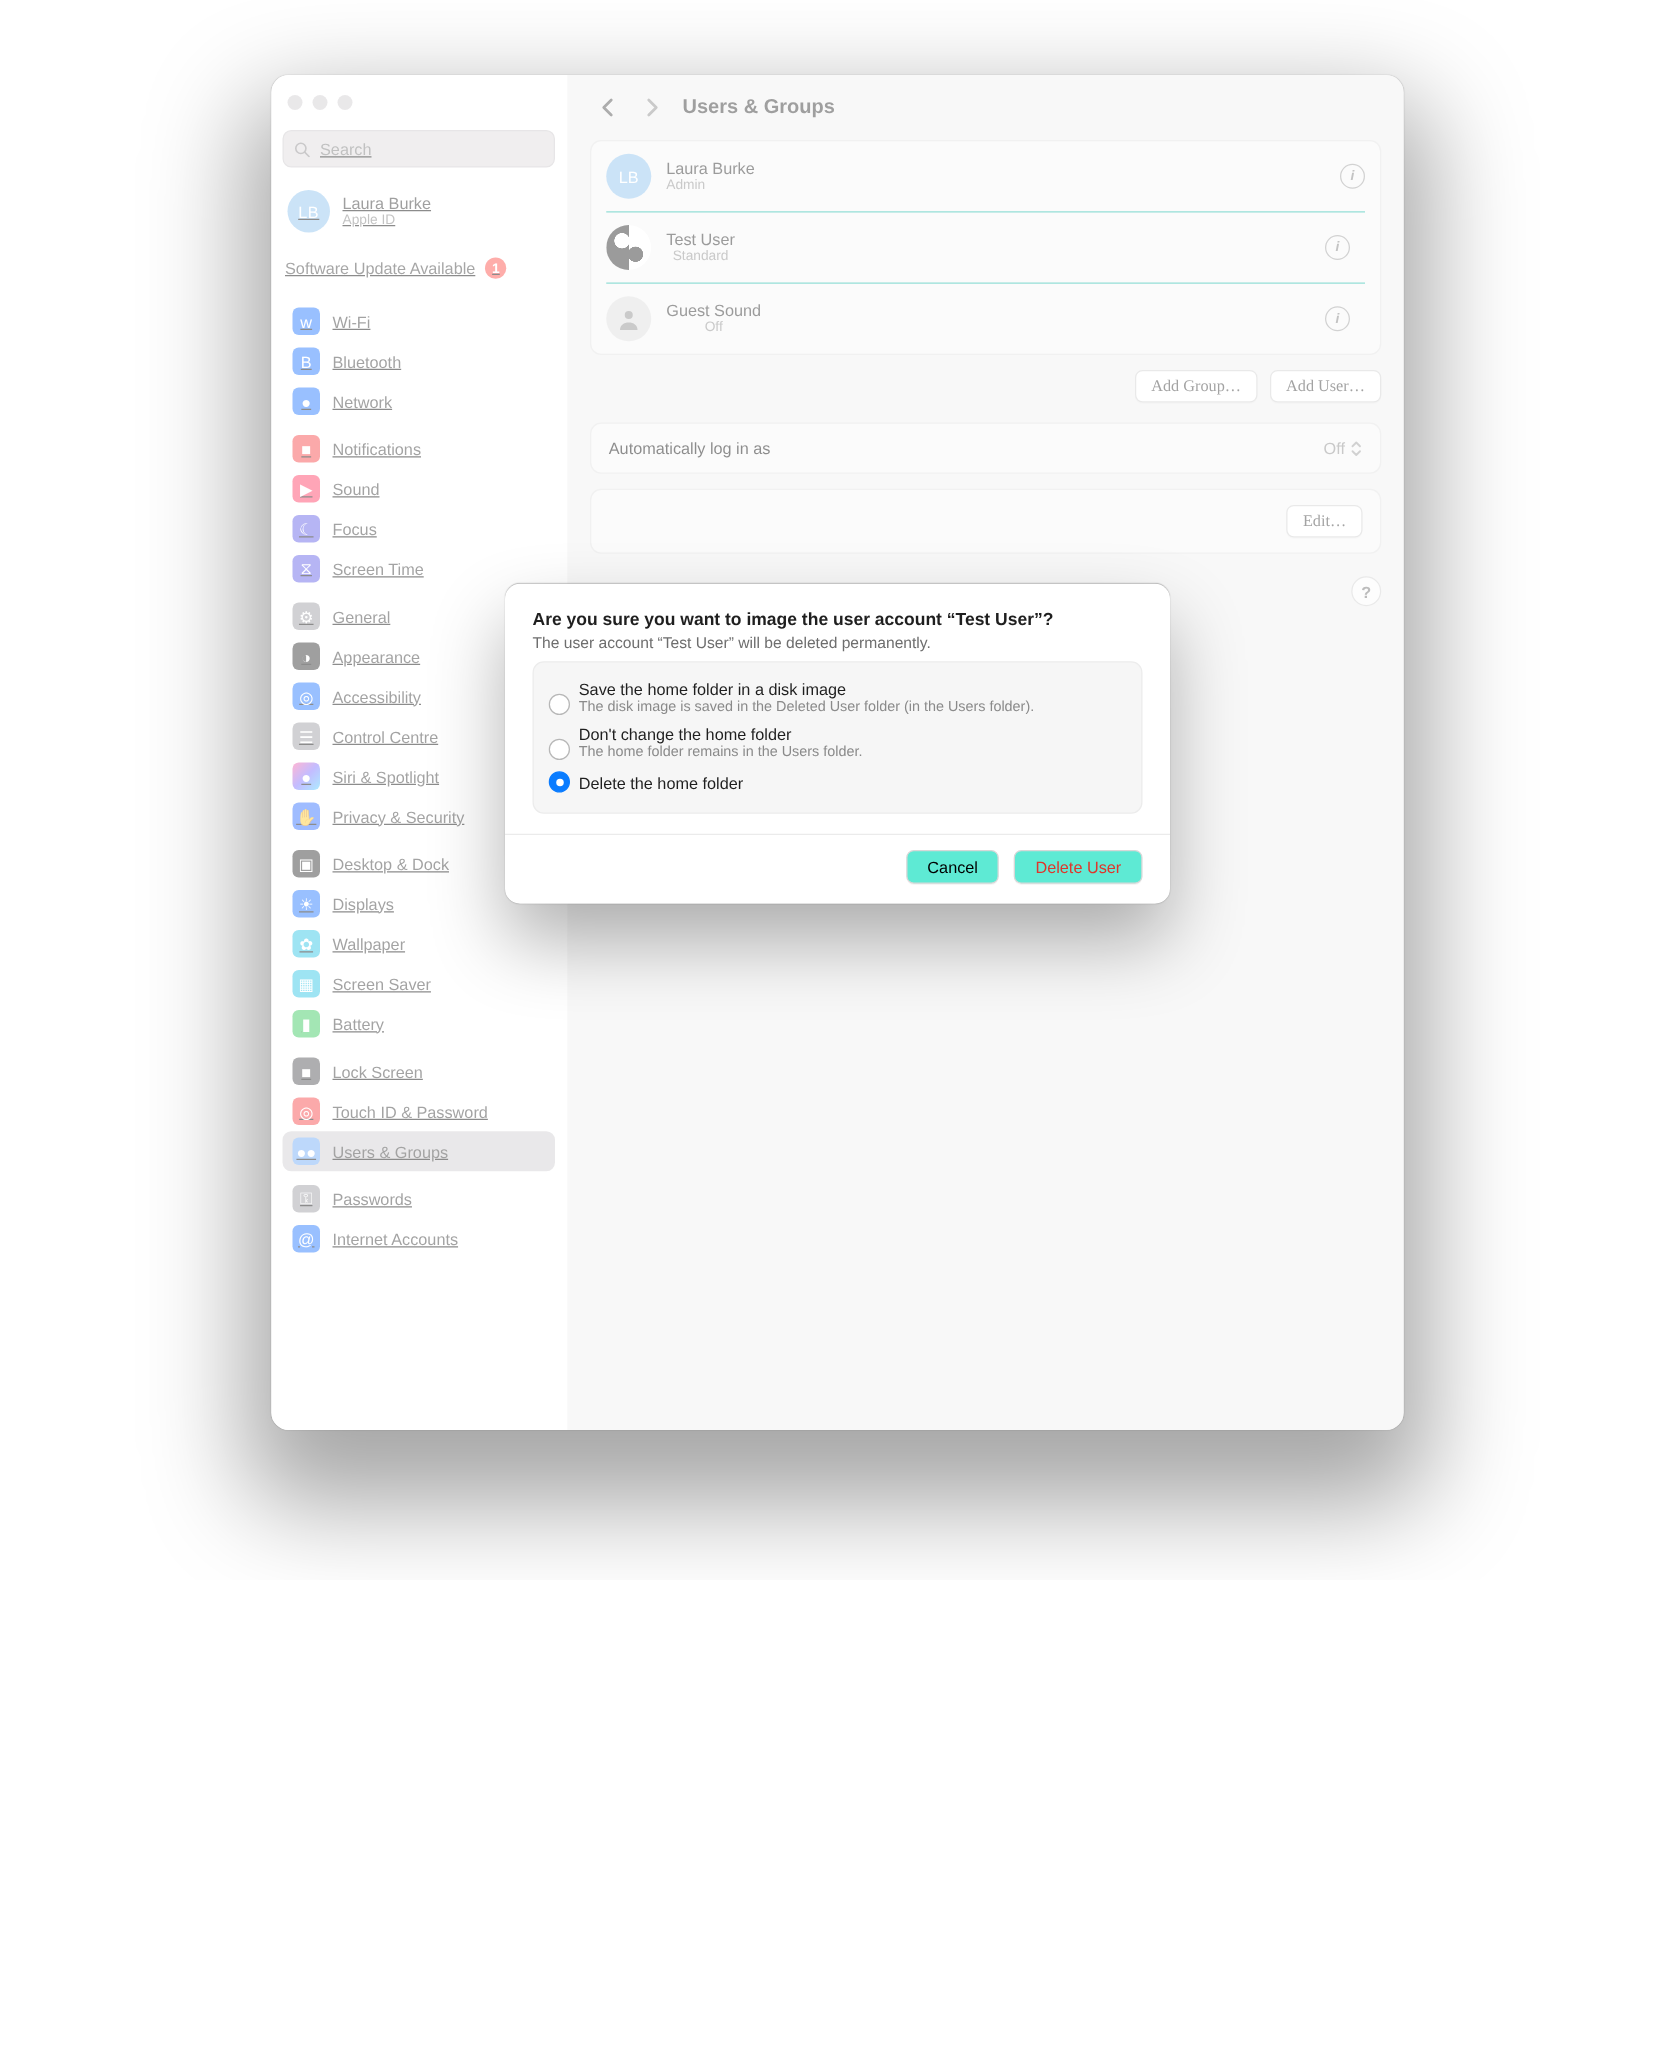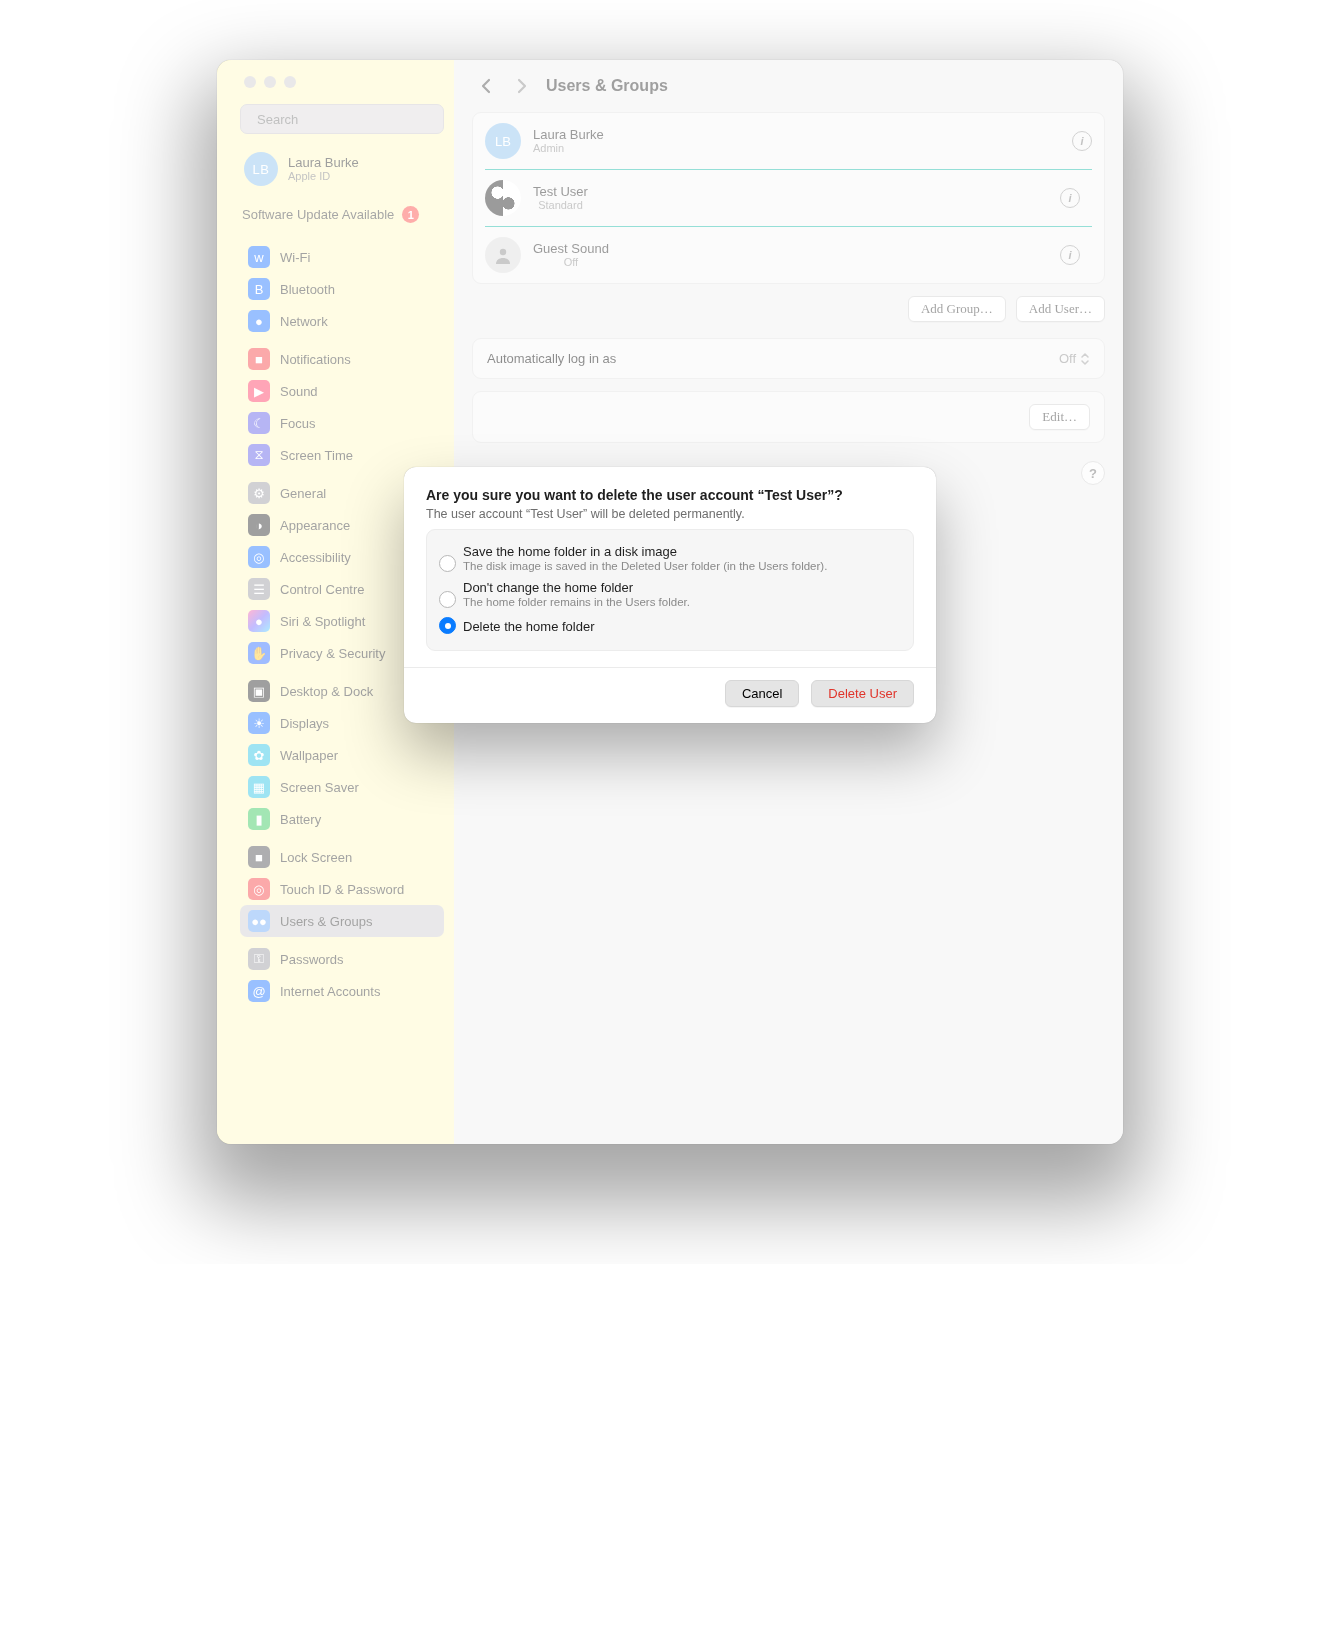--- a/index.html
+++ b/index.html
@@ -7,22 +7,22 @@
     font-family:-apple-system,"SF Pro Text","Helvetica Neue",Arial,sans-serif;
     display:flex;justify-content:center;padding:60px 0 120px;
   }
   .window{
     width:906px;height:1084px;border-radius:14px;overflow:hidden;
     background:#ececec;box-shadow:0 40px 80px 20px rgba(0,0,0,.35),0 0 1px rgba(0,0,0,.3);
     position:relative;display:flex;
   }
   
   .sidebar{
-    width:237px;flex:0 0 237px;background:#fef9c3;padding:12px 10px 10px 23px;
-    box-sizing:border-box;overflow:hidden;
+    width:237px;flex:0 0 237px;background:#ffffff;padding:12px 10px 10px 9px;
+    box-sizing:border-box;overflow:hidden;text-decoration:underline;
   }
   .traffic{display:flex;gap:8px;padding:4px 6px 16px 4px;}
   .traffic span{width:12px;height:12px;border-radius:50%;background:#cfcccf;display:block;}
   .search{
     display:flex;align-items:center;gap:6px;background:#dddadc;border:1px solid #c9c6c9;
     border-radius:7px;height:28px;padding:0 8px;color:#8a878a;margin-bottom:14px;
   }
   .search input{border:none;background:none;outline:none;font-size:13px;flex:1;color:#444;}
   .account{display:flex;align-items:center;gap:10px;padding:4px 4px 14px 4px;}
   .avatar{width:34px;height:34px;border-radius:50%;background:#8cc2ee;color:#fff;font-size:13px;
@@ -92,21 +92,21 @@
   .options{background:#f6f6f6;border:1px solid #ececec;border-radius:9px;padding:10px 12px 12px;}
   .opt{display:flex;align-items:flex-end;gap:7px;padding:4px 0;}
   .radio{width:15px;height:15px;border-radius:50%;border:1.4px solid #b7b7b7;margin-top:1px;flex:0 0 15px;
     display:flex;align-items:center;justify-content:center;background:#fff;}
   .radio.sel{border-color:#0a7cff;background:#0a7cff;}
   .radio.sel::after{content:"";width:6px;height:6px;border-radius:50%;background:#fff;}
   .opt-label{font-size:13px;color:#1f1f1f;}
   .opt-sub{font-size:11.5px;color:#8a8a8a;margin-top:1px;}
   .modal-sep{border:none;border-top:1px solid #ebebeb;margin:16px -22px 12px;}
   .modal-btns{display:flex;justify-content:flex-end;gap:12px;}
-  .mbtn{background:#e5e5e5;border:1px solid #d7d7d7;border-radius:6px;padding:5px 16px;font-size:13px;
+  .mbtn{background:#5eead4;border:1px solid #d7d7d7;border-radius:6px;padding:5px 16px;font-size:13px;
     box-shadow:0 1px 0 rgba(0,0,0,.04);}
   .mbtn.danger{color:#e0352b;}
   svg{display:block;}
 </style>
 </head>
 <body>
 
 <div class="window">
 
   <aside class="sidebar">
@@ -310,21 +310,21 @@
         <button class="btn">Edit…</button>
       </div>
     </section>
 
     <div class="help">?</div>
   </main>
 
   <div class="modal-shadow"></div>
 
   <div class="modal">
-    <h2>Are you sure you want to delete the user account “Test User”?</h2>
+    <h2>Are you sure you want to image the user account “Test User”?</h2>
     <div class="sub">The user account “Test User” will be deleted permanently.</div>
     <div class="options" id="opts">
         <div class="opt">
           <span class="radio"></span>
           <div>
             <div class="opt-label">Save the home folder in a disk image</div>
             <div class="opt-sub">The disk image is saved in the Deleted User folder (in the Users folder).</div>
           </div>
         </div>
         <div class="opt">

